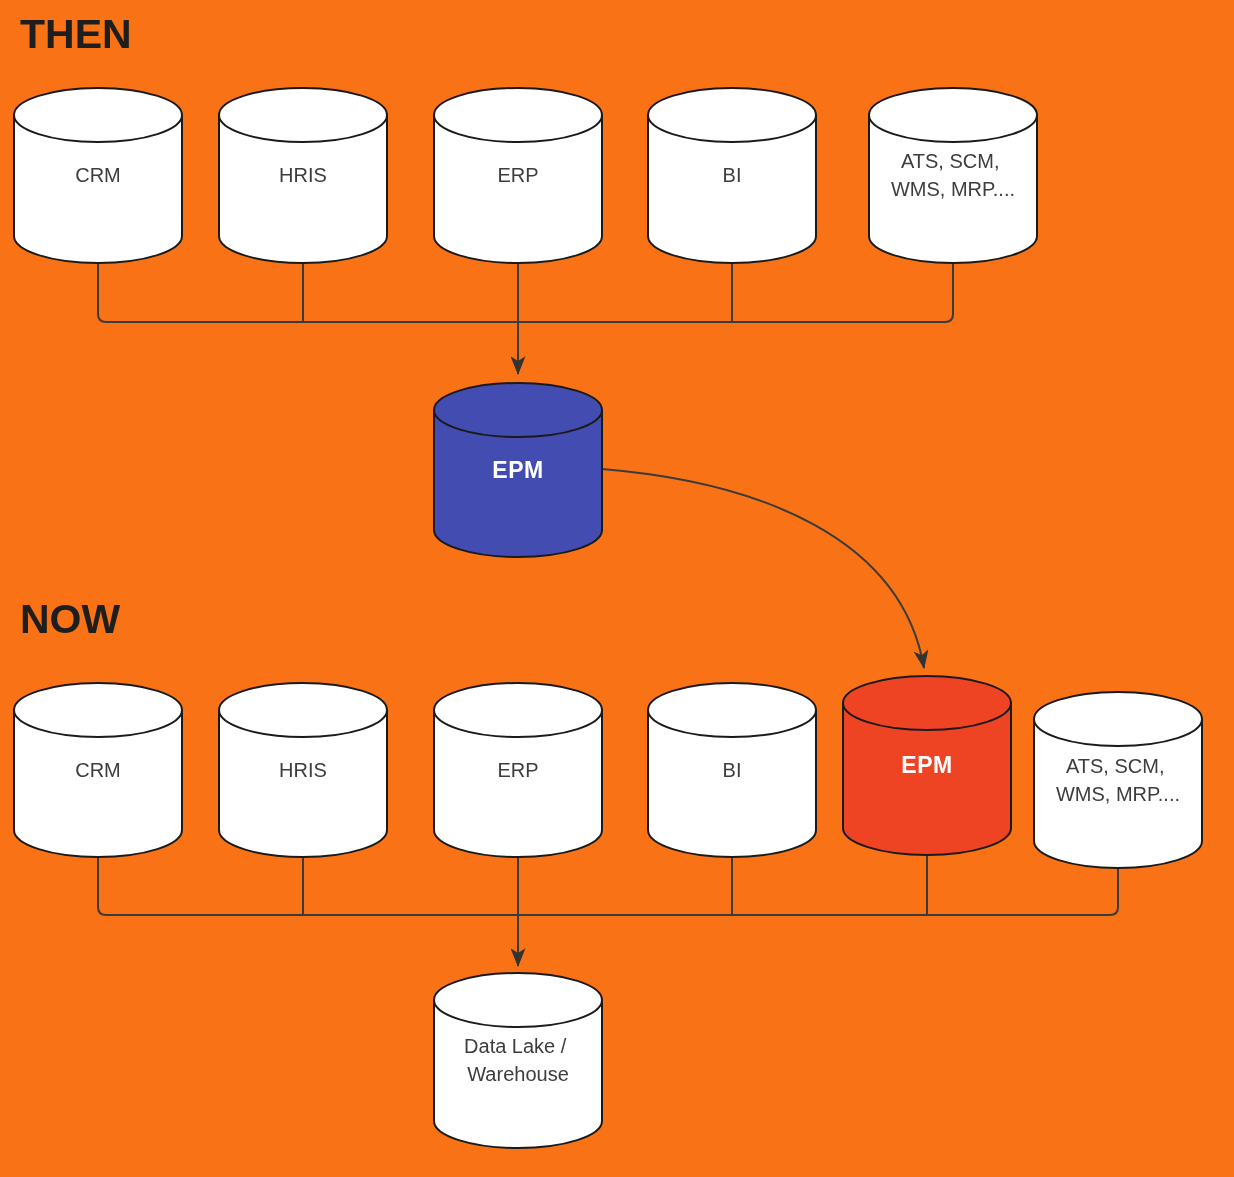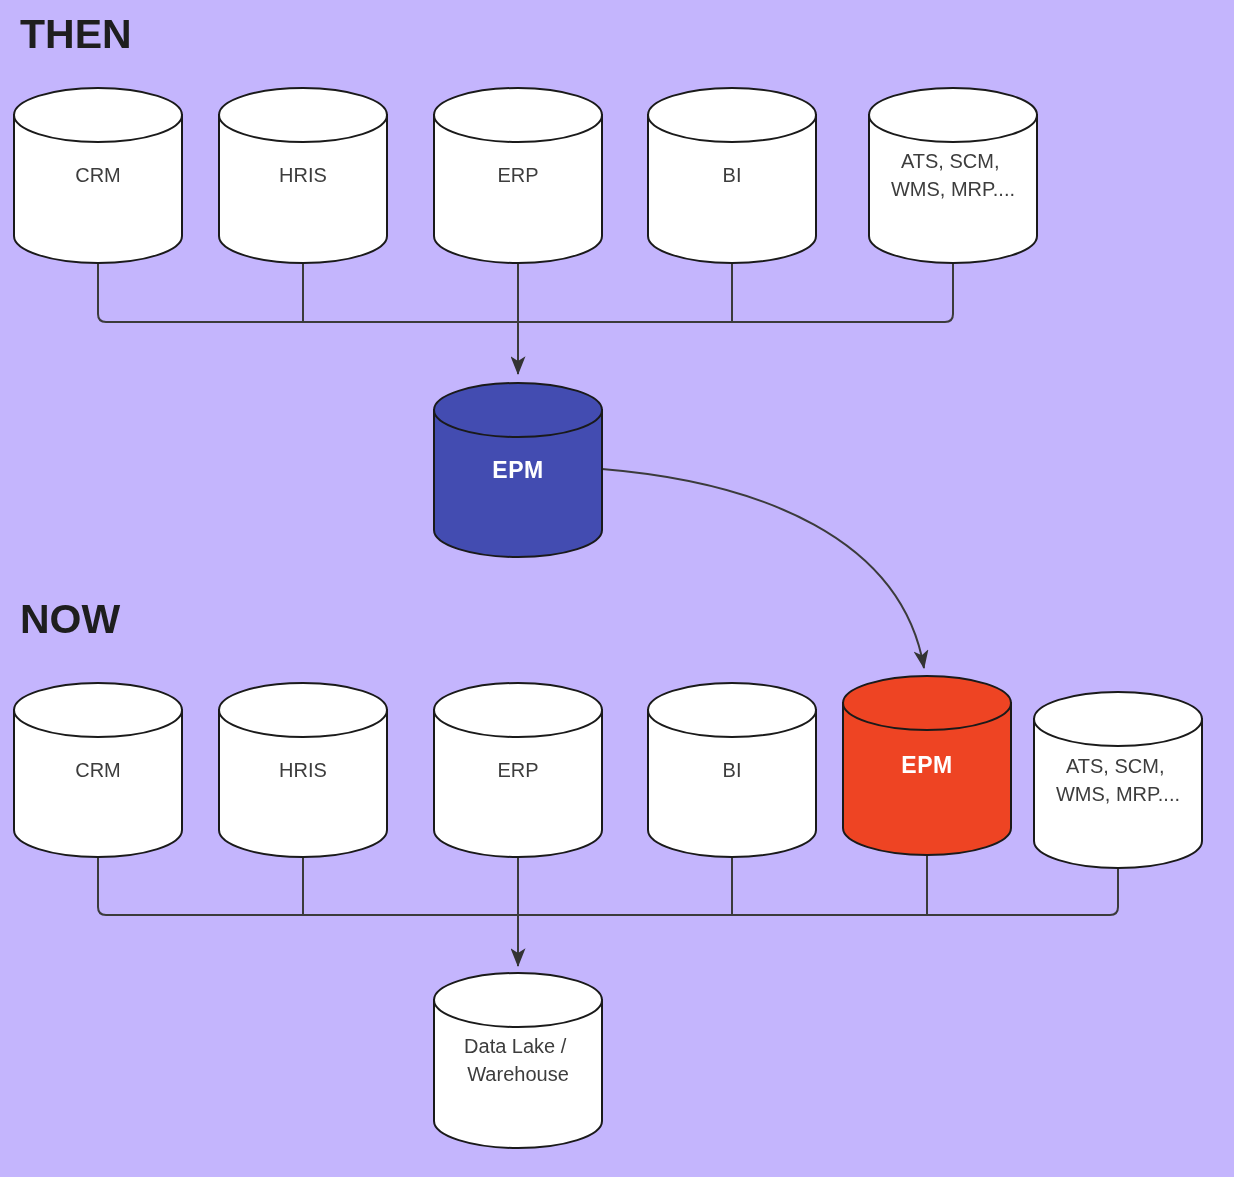--- a/index.html
+++ b/index.html
@@ -1,16 +1,16 @@
 <!DOCTYPE html>
 <html><head>
 <meta charset="utf-8">
 <style>
   html, body { margin: 0; padding: 0; background: #ffffff; }
-  .stage { width: 1234px; height: 1177px; position: relative; background: #c4b5fd; }
+  .stage { width: 1234px; height: 1177px; position: relative; background: #f97316; }
   svg { display: block; }
   .cyl { fill: #ffffff; stroke: #1a1a1a; stroke-width: 2; }
   .cyl-colored { stroke: #1a1a1a; stroke-width: 2; }
   .conn { fill: none; stroke: #3b3b3b; stroke-width: 2; stroke-linejoin: round; }
   .lbl {
     font-family: "Liberation Sans", "DejaVu Sans", sans-serif;
     font-size: 20px; fill: #3d3d3d; text-anchor: middle;
   }
   .epmlbl {
     font-family: "Liberation Sans", "DejaVu Sans", sans-serif;

